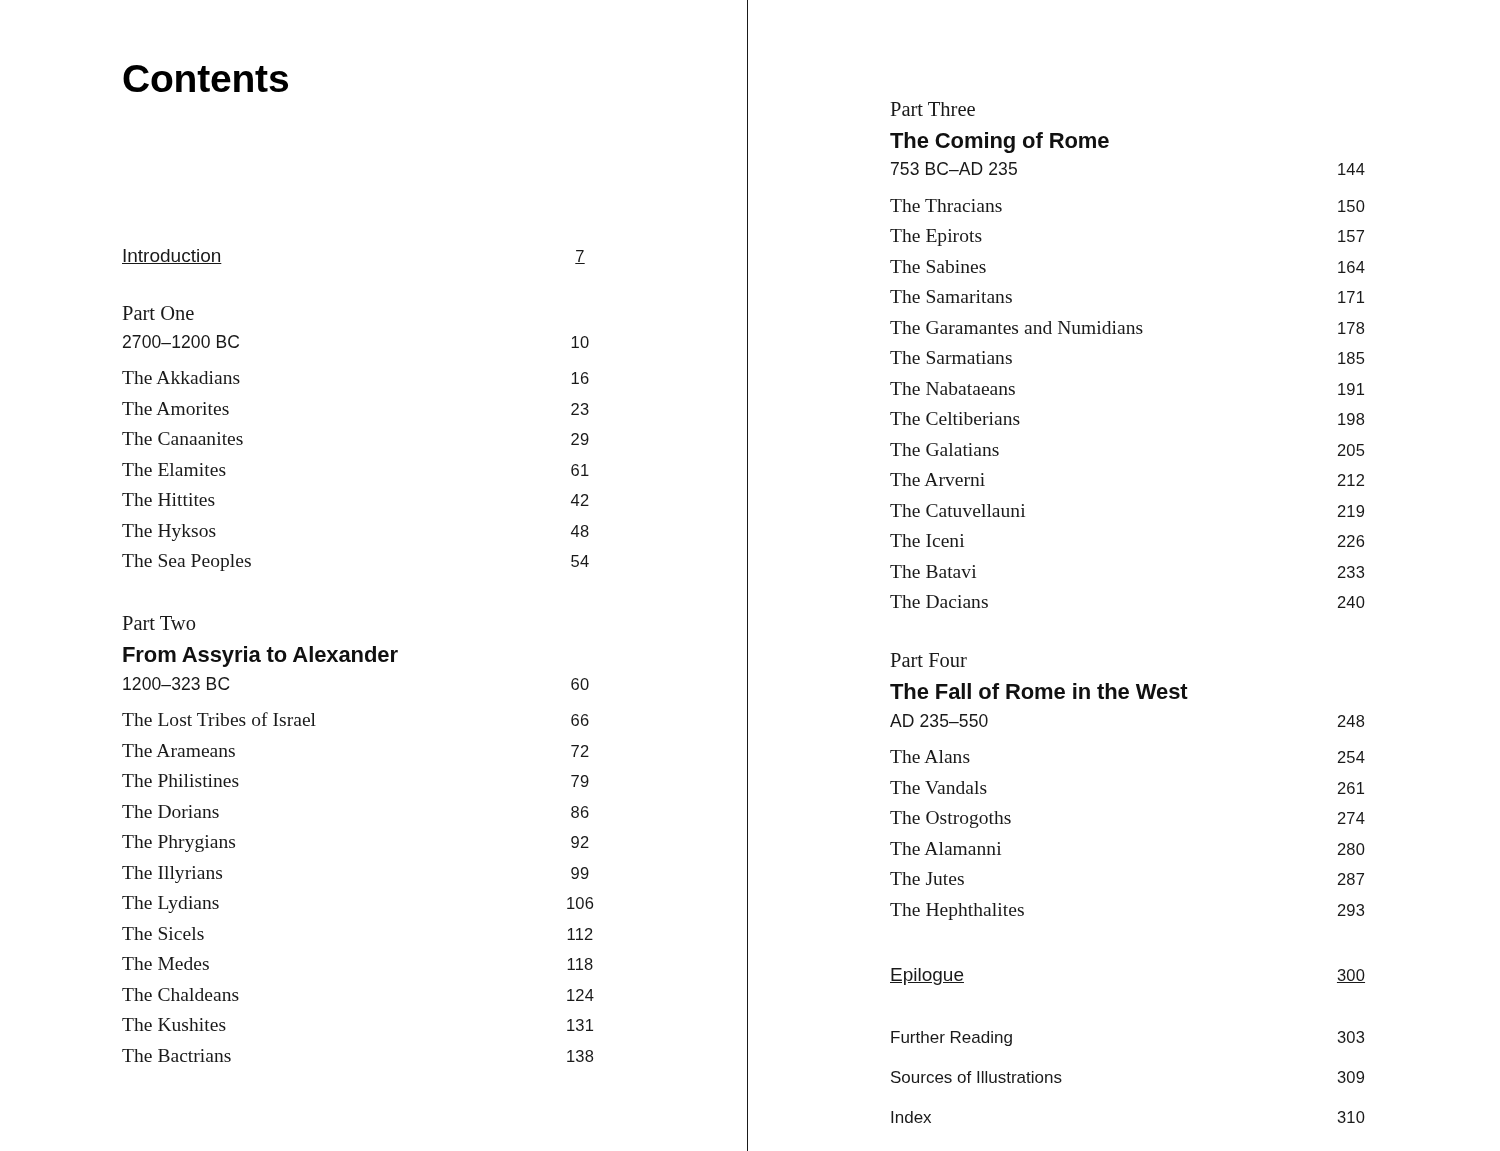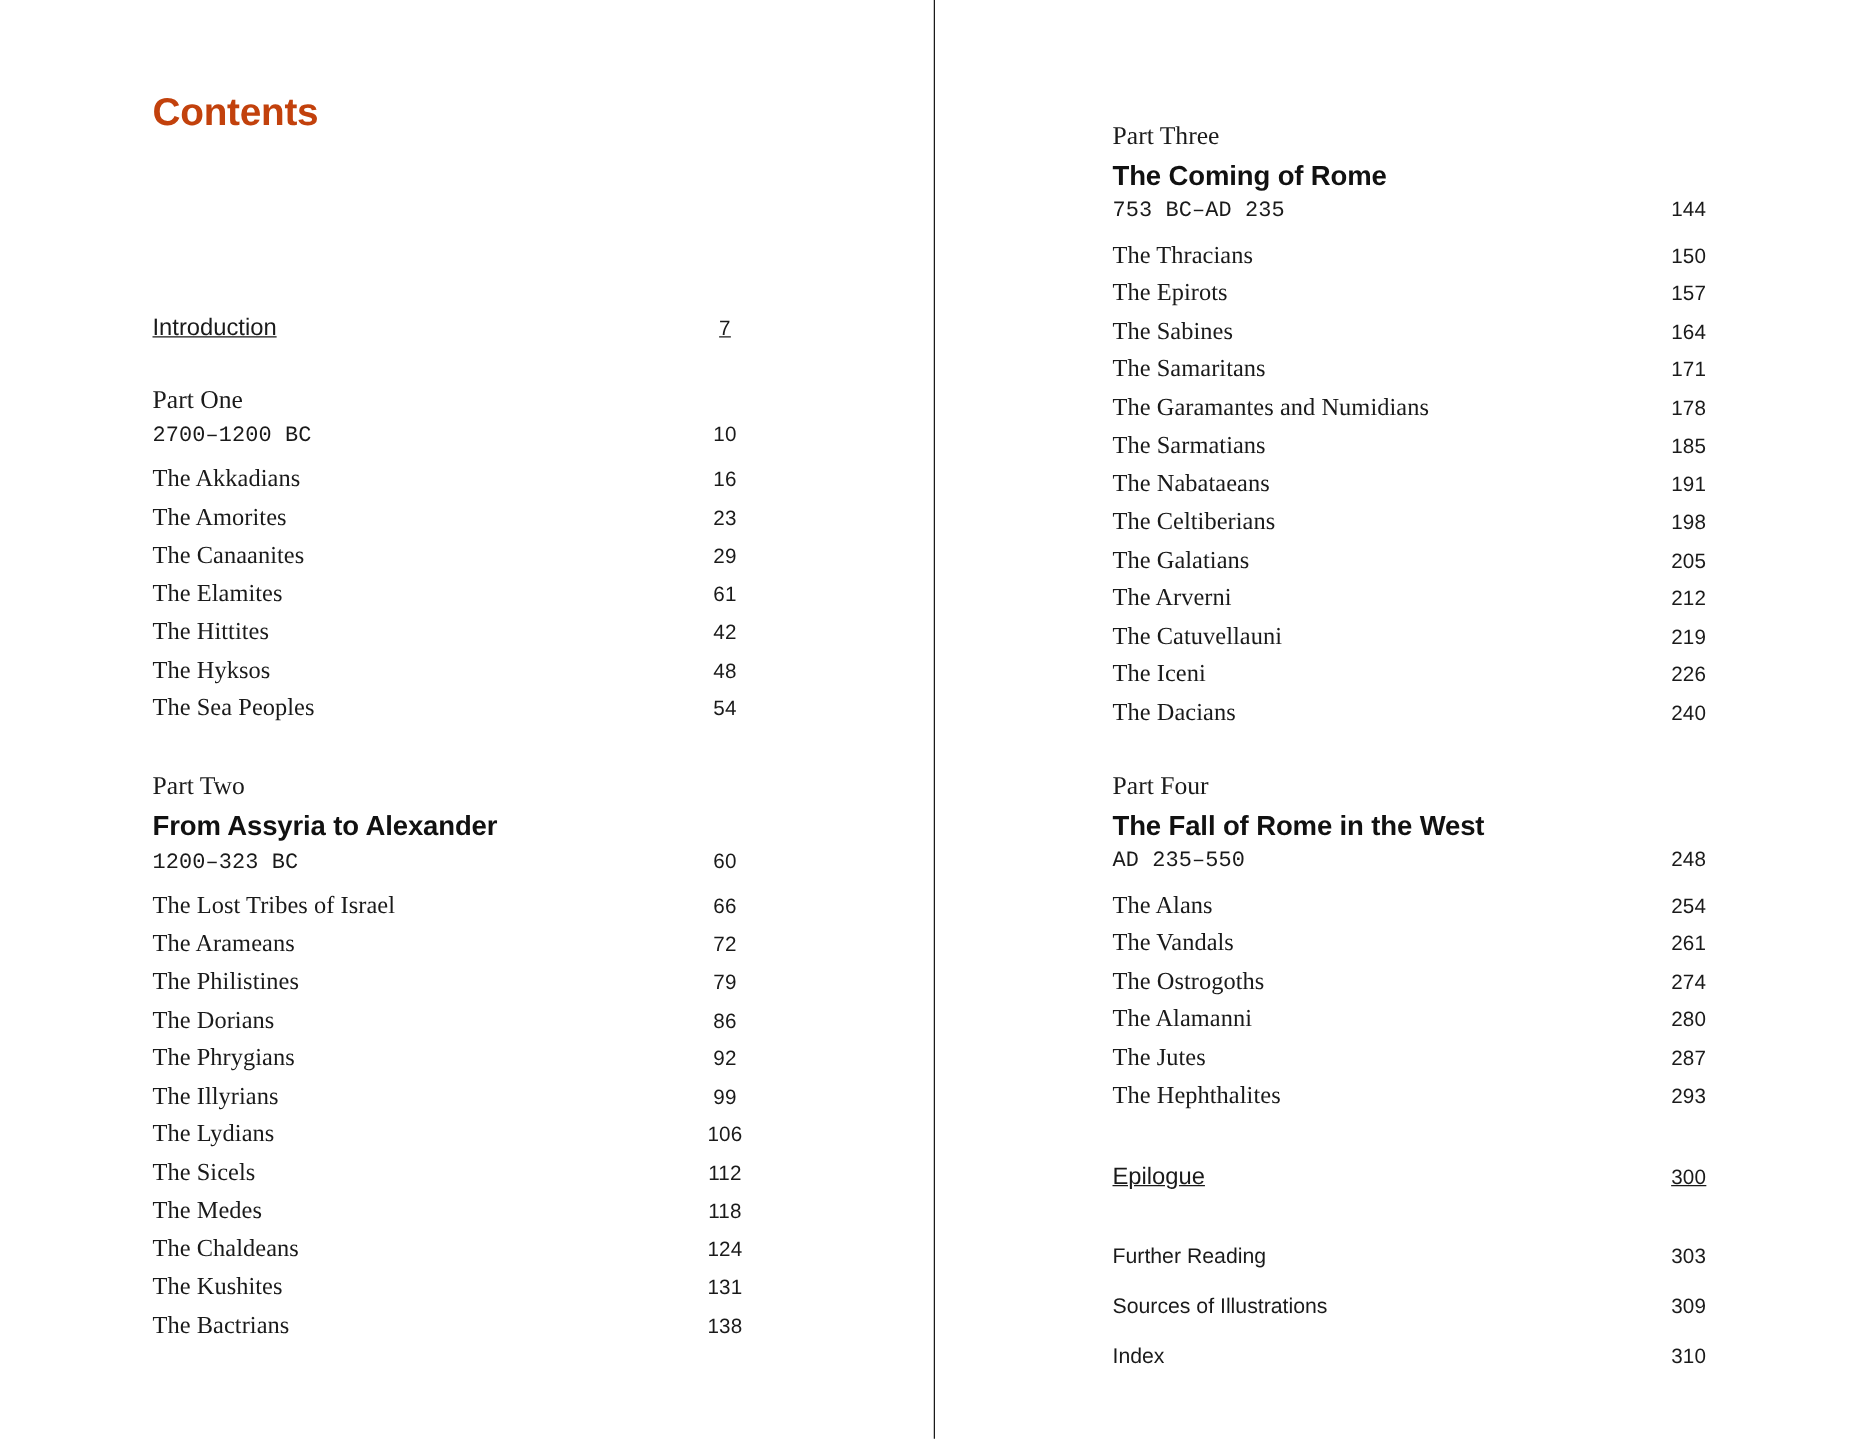--- a/index.html
+++ b/index.html
@@ -33,25 +33,25 @@
   }
   .page-right {
     width: 752px;
     padding: 0 0 0 142px;
   }
 
   
   .contents-title {
     font-family: "Liberation Sans", sans-serif;
     font-weight: bold;
-    font-size: 31px;
+    font-size: 39px;
     letter-spacing: -0.2px;
-    color: #c2410c;
+    color: #000000;
     margin: 0;
-    padding-top: 72px;
+    padding-top: 57px;
   }
 
   
   .row {
     display: flex;
     align-items: baseline;
     width: 475px;
   }
   .page-right .row {
     width: 478px;
@@ -102,21 +102,21 @@
     font-size: 22px;
     color: #111;
     line-height: 1.35;
     letter-spacing: -0.1px;
     margin-top: 2px;
   }
   .part-dates-row {
     margin-top: 4px;
   }
   .part-dates-row .label {
-    font-family: Liberation Mono, monospace;
+    font-family: Liberation Sans, sans-serif;
     font-size: 17.5px;
     color: #1a1a1a;
     letter-spacing: 0.1px;
   }
 
   
   .chapter-row {
     margin-top: 8.5px;
   }
   .chapter-row .label {
@@ -366,20 +366,25 @@
         <span class="label">The Catuvellauni</span>
         <span class="spacer"></span>
         <span class="num">219</span>
       </div>
       <div class="row chapter-row">
         <span class="label">The Iceni</span>
         <span class="spacer"></span>
         <span class="num">226</span>
       </div>
       <div class="row chapter-row">
+        <span class="label">The Batavi</span>
+        <span class="spacer"></span>
+        <span class="num">233</span>
+      </div>
+      <div class="row chapter-row">
         <span class="label">The Dacians</span>
         <span class="spacer"></span>
         <span class="num">240</span>
       </div>
     </div>
 
     <div class="gap-part3-to-part4"></div>
 
     <div class="part-block">
       <div class="part-kicker">Part Four</div>

